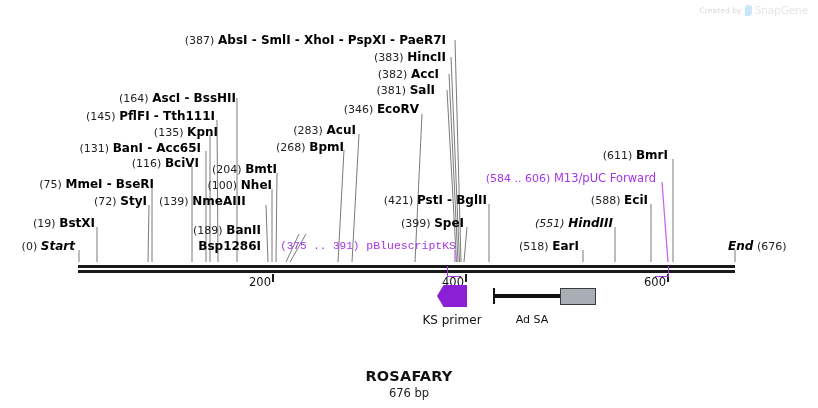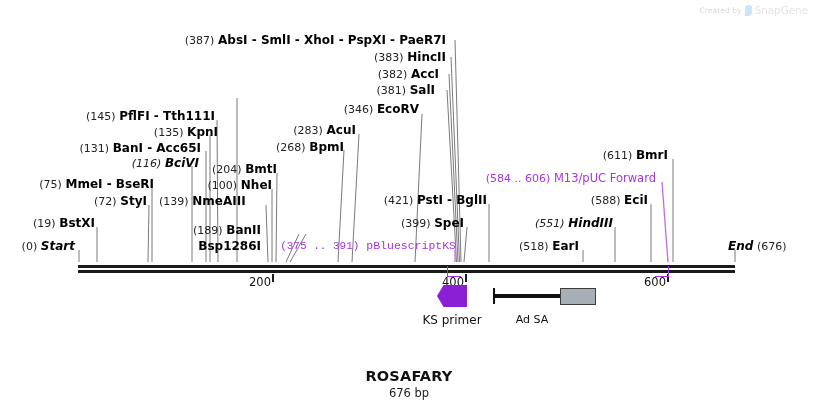--- a/index.html
+++ b/index.html
@@ -296,20 +296,24 @@
   <div class="lbl" style="left:439px; top:68px;">
     <span class="pos">(382)</span>
     <span class="nm">AccI</span>
   </div>
 
   <div class="lbl" style="left:435px; top:84px;">
     <span class="pos">(381)</span>
     <span class="nm">SalI</span>
   </div>
 
+  <div class="lbl" style="left:236px; top:92px;">
+    <span class="pos">(164)</span>
+    <span class="nm">AscI</span><span class="sep"> - </span><span class="nm">BssHII</span>
+  </div>
 
   <div class="lbl" style="left:419px; top:103px;">
     <span class="pos">(346)</span>
     <span class="nm">EcoRV</span>
   </div>
 
   <div class="lbl" style="left:215px; top:110px;">
     <span class="pos">(145)</span>
     <span class="nm">PflFI</span><span class="sep"> - </span><span class="nm">Tth111I</span>
   </div>
@@ -327,21 +331,21 @@
   <div class="lbl" style="left:344px; top:141px;">
     <span class="pos">(268)</span>
     <span class="nm">BpmI</span>
   </div>
 
   <div class="lbl" style="left:201px; top:142px;">
     <span class="pos">(131)</span>
     <span class="nm">BanI</span><span class="sep"> - </span><span class="nm">Acc65I</span>
   </div>
 
-  <div class="lbl" style="left:199px; top:157px;font-style:italic;">
+  <div class="lbl" style="left:199px; top:157px;">
     <span class="pos">(116)</span>
     <span class="nm">BciVI</span>
   </div>
 
   <div class="lbl" style="left:277px; top:163px;">
     <span class="pos">(204)</span>
     <span class="nm">BmtI</span>
   </div>
 
   <div class="lbl" style="left:154px; top:178px;">

